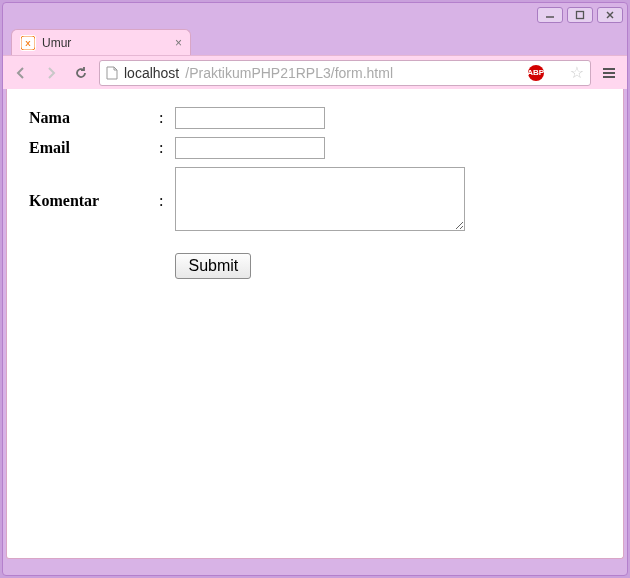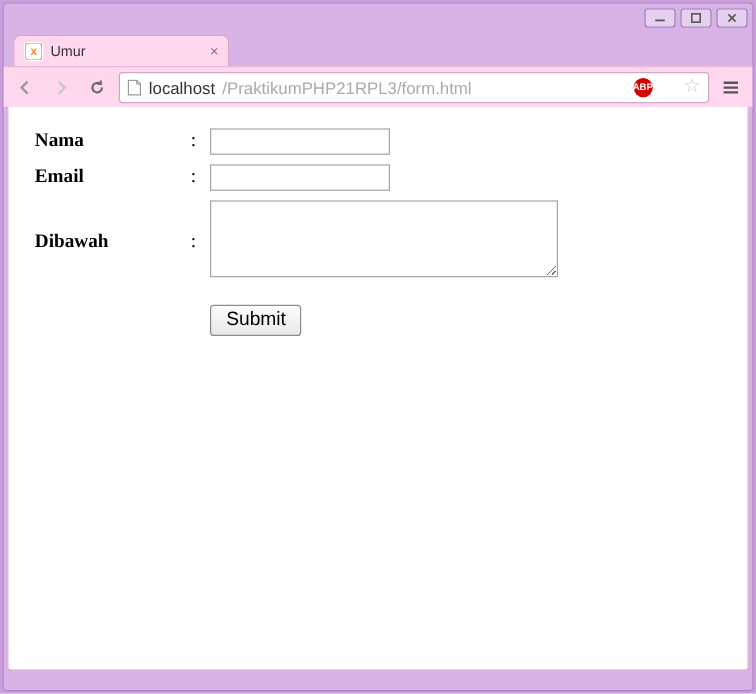--- a/index.html
+++ b/index.html
@@ -289,21 +289,21 @@
           <td class="lbl">Nama</td>
           <td class="colon">:</td>
           <td><input type="text" class="text-input" value="" style=""></td>
         </tr>
         <tr>
           <td class="lbl">Email</td>
           <td class="colon">:</td>
           <td><input type="text" class="text-input" value="" style=""></td>
         </tr>
         <tr>
-          <td class="lbl" style="vertical-align:middle;">Dibawah</td>
+          <td class="lbl" style="vertical-align:middle;">Komentar</td>
           <td class="colon" style="vertical-align:middle;">:</td>
           <td><textarea class="comment-box" style=""></textarea></td>
         </tr>
         <tr>
           <td></td>
               <td></td>
           <td style="padding-top:14px;">
             <button type="button" class="submit-btn">Submit</button>
           </td>
         </tr>

